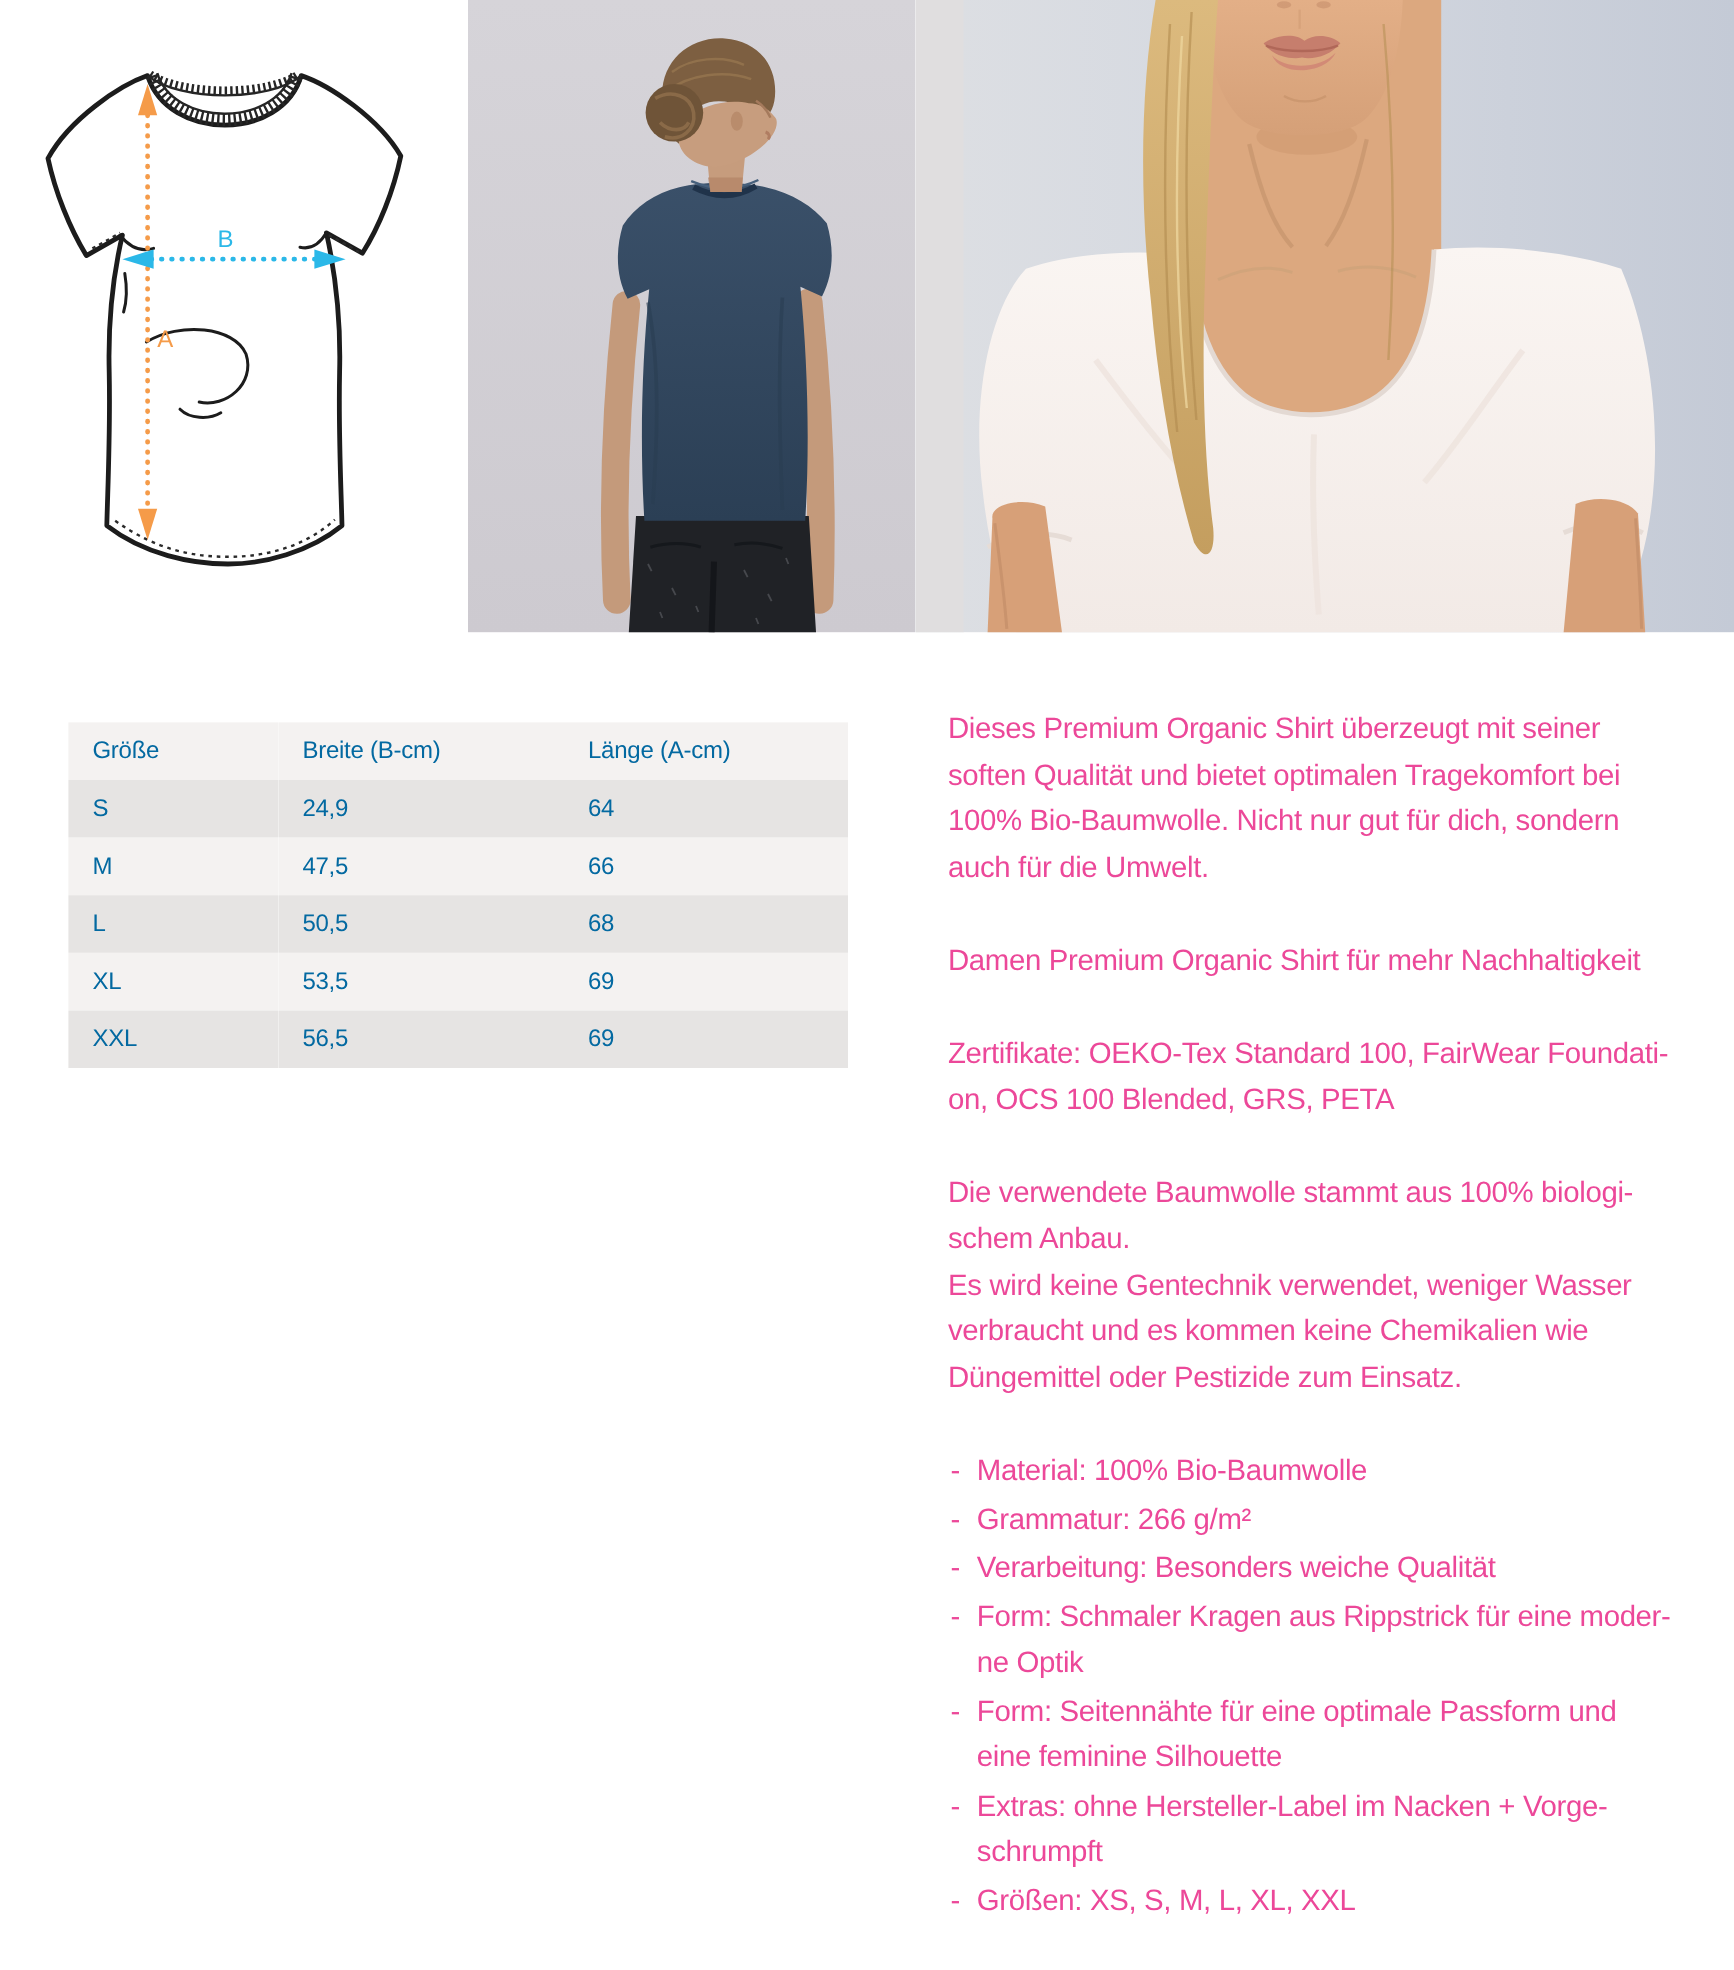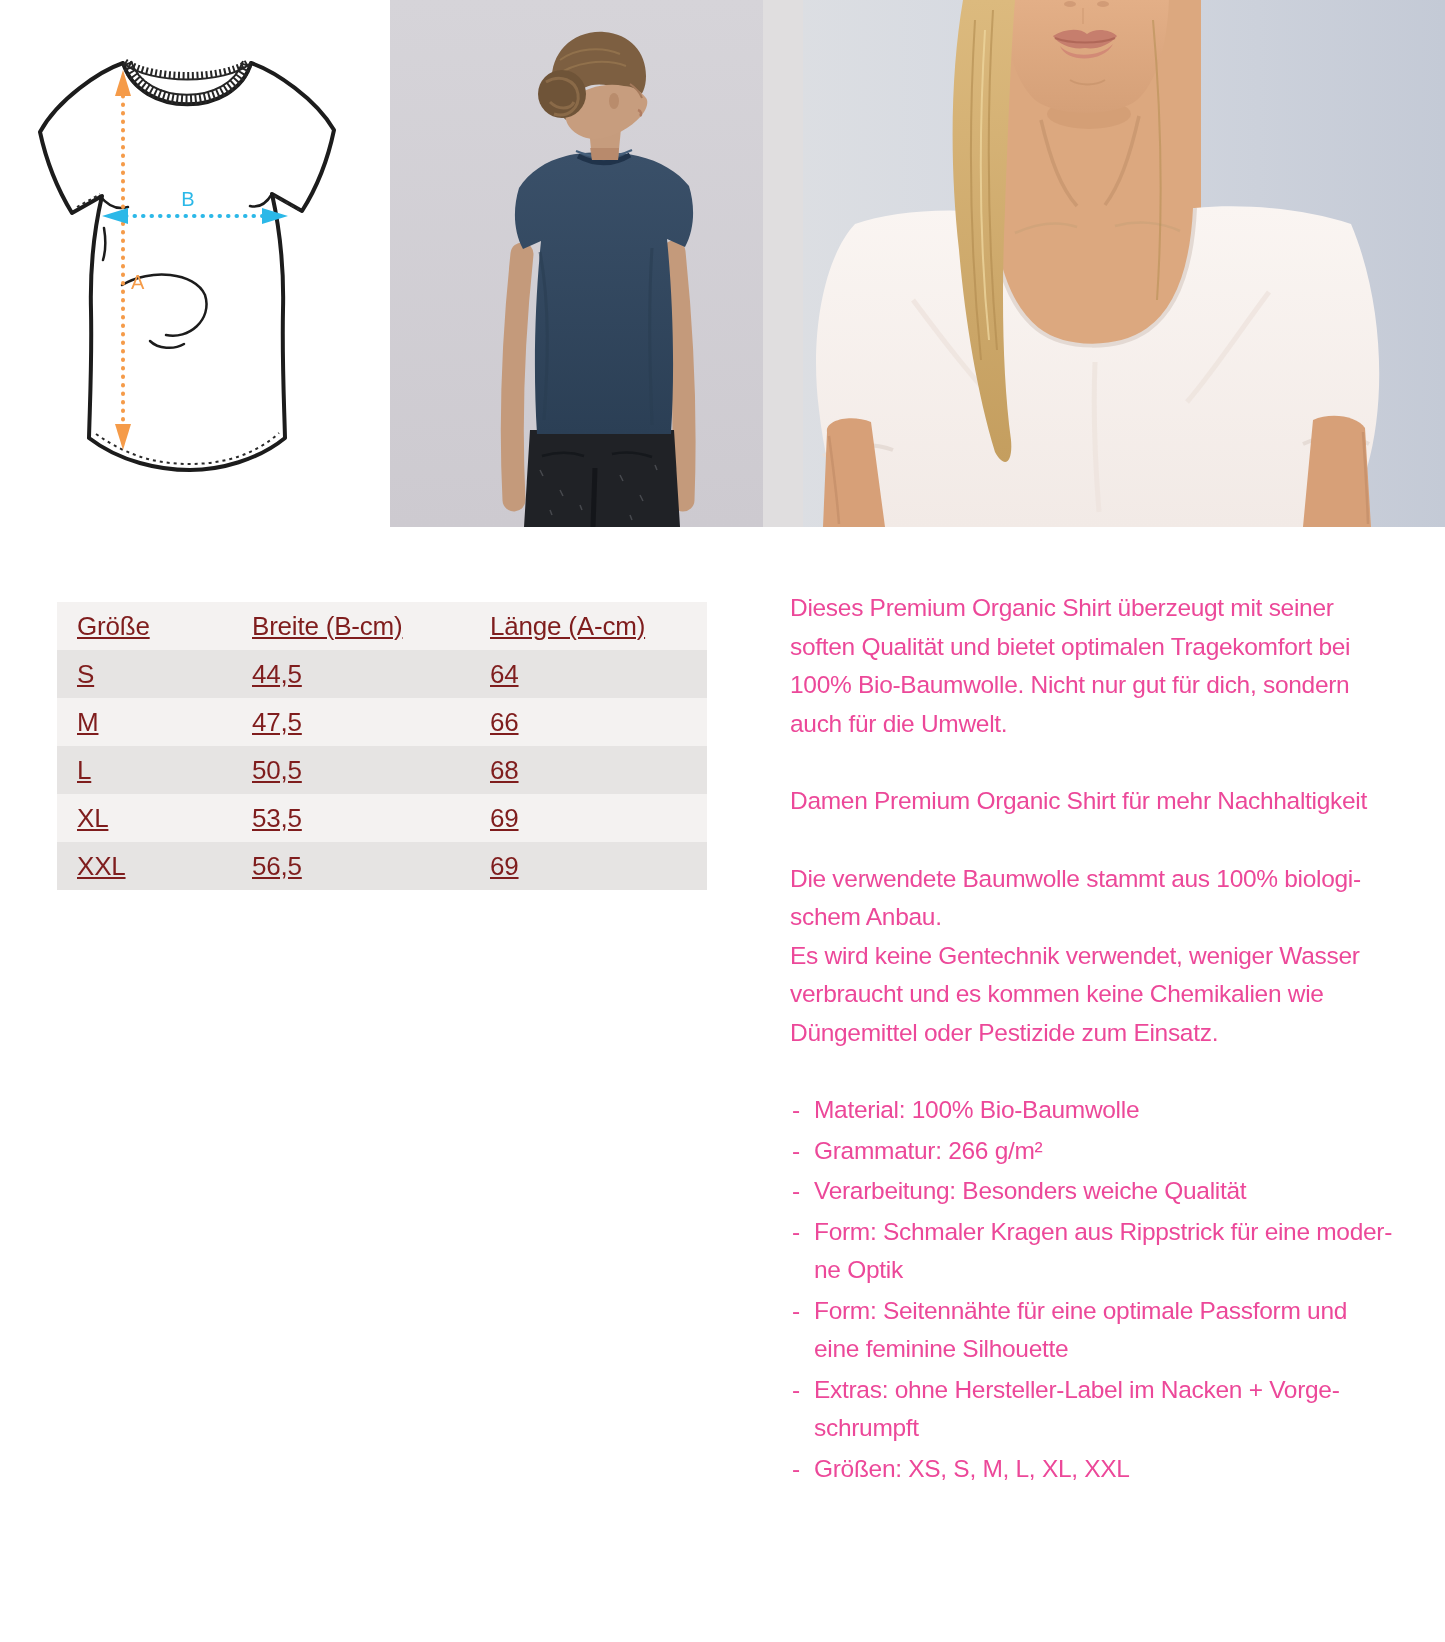--- a/index.html
+++ b/index.html
@@ -20,21 +20,21 @@
   .content{display:flex;align-items:flex-start;}
   .left-col{width:650px;margin:75px 0 0 57px;flex:0 0 auto;}
   .right-col{
     width:622px;margin:62px 0 0 83px;flex:0 0 auto;
     font-size:24.5px;line-height:38.5px;letter-spacing:-0.3px;color:#ec4899;
   }
   .right-col .para{margin:0 0 39px 0;white-space:pre-line;}
 
   table.size-chart{
     border-collapse:collapse;table-layout:fixed;width:650px;
-    font-size:26px;color:#7f1d1d;letter-spacing:-0.2px;text-decoration:underline;
+    font-size:20px;color:#0369a1;letter-spacing:-0.2px;
   }
   .size-chart th,.size-chart td{
     height:48px;padding:0 0 0 20px;text-align:left;
     font-weight:normal;vertical-align:middle;overflow:hidden;
   }
   .size-chart thead tr{background:#f4f2f1;}
   .size-chart tbody tr:nth-child(odd){background:#e6e4e3;}
   .size-chart tbody tr:nth-child(even){background:#f4f2f1;}
 
   .tolerance-note{
@@ -252,21 +252,21 @@
           <th>Größe</th>
           <th>Breite (B-cm)</th>
           <th>Länge (A-cm)</th>
         </tr>
       </thead>
       <tbody>
 
 
           <tr>
             <td>S</td>
-            <td>44,5</td>
+            <td>24,9</td>
             <td>64</td>
           </tr>
 
           <tr>
             <td>M</td>
             <td>47,5</td>
             <td>66</td>
           </tr>
 
           <tr>
@@ -293,20 +293,22 @@
   <div class="right-col">
     <div>
 
         <p class="para">Dieses Premium Organic Shirt überzeugt mit seiner
 soften Qualität und bietet optimalen Tragekomfort bei
 100% Bio-Baumwolle. Nicht nur gut für dich, sondern
 auch für die Umwelt.</p>
 
         <p class="para">Damen Premium Organic Shirt für mehr Nachhaltigkeit</p>
 
+        <p class="para">Zertifikate: OEKO-Tex Standard 100, FairWear Foundati-
+on, OCS 100 Blended, GRS, PETA</p>
 
         <p class="para">Die verwendete Baumwolle stammt aus 100% biologi-
 schem Anbau.
 Es wird keine Gentechnik verwendet, weniger Wasser
 verbraucht und es kommen keine Chemikalien wie
 Düngemittel oder Pestizide zum Einsatz.</p>
       </div>
     <ul class="features">
 
         <li>

